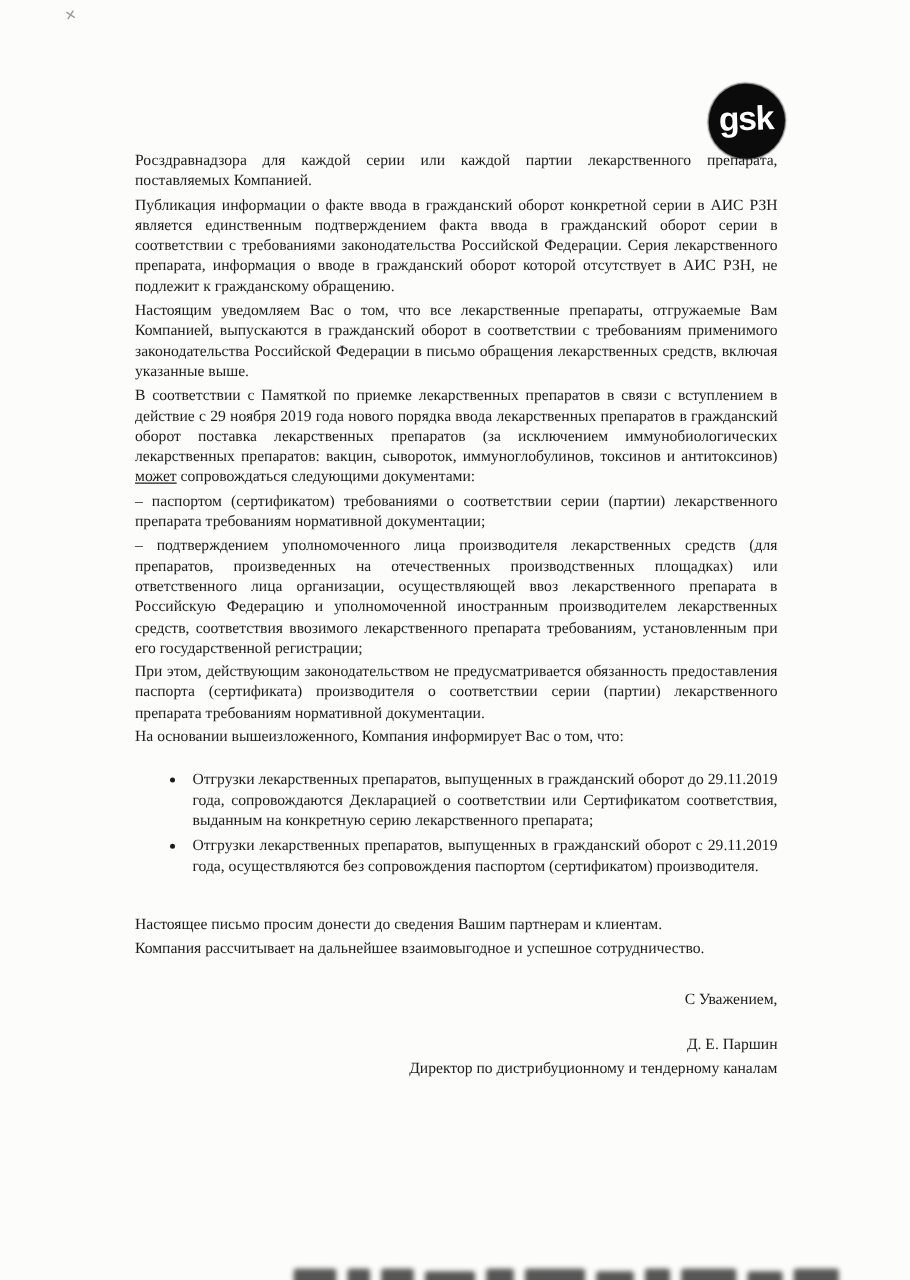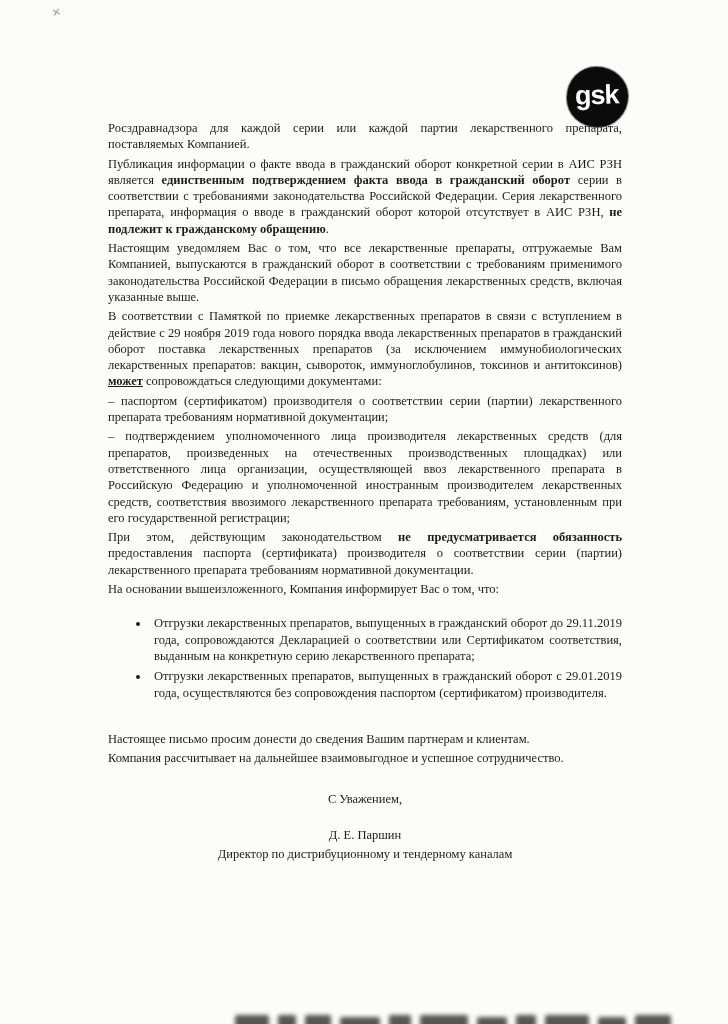--- a/index.html
+++ b/index.html
@@ -53,22 +53,22 @@
     left: 108px;
     top: 120px;
     width: 514px;
     font-size: 12.5px;
     line-height: 16.3px;
   }
   .letter-body p {
     margin: 0 0 3px 0;
     text-align: justify;
   }
-  .letter-body p.no-justify { text-align: center; }
-  .letter-body .bold { font-weight: 700; }
+  .letter-body p.no-justify { text-align: right; }
+  .letter-body .bold { font-weight: 400; }
   .letter-body .underline { text-decoration: underline; }
   .letter-body ul {
     margin: 18px 0 4px 0;
     padding-left: 42px;
     list-style: disc outside;
   }
   .letter-body li {
     margin: 0 0 4px 0;
     padding-left: 4px;
     text-align: justify;
@@ -113,27 +113,27 @@
 
   <div class="logo">
     <span class="logo-text">gsk</span>
   </div>
 
   <div class="letter-body" id="letter-body">
       <p><span>Росздравнадзора для каждой серии или каждой партии лекарственного препарата, поставляемых Компанией.</span></p>
       <p><span>Публикация информации о факте ввода в гражданский оборот конкретной серии в АИС РЗН является </span><span class="bold">единственным подтверждением факта ввода в гражданский оборот</span><span> серии в соответствии с требованиями законодательства Российской Федерации. Серия лекарственного препарата, информация о вводе в гражданский оборот которой отсутствует в АИС РЗН, </span><span class="bold">не подлежит к гражданскому обращению</span><span>.</span></p>
       <p><span>Настоящим уведомляем Вас о том, что все лекарственные препараты, отгружаемые Вам Компанией, выпускаются в гражданский оборот в соответствии с требованиям применимого законодательства Российской Федерации в письмо обращения лекарственных средств, включая указанные выше.</span></p>
       <p><span>В соответствии с Памяткой по приемке лекарственных препаратов в связи с вступлением в действие с 29 ноября 2019 года нового порядка ввода лекарственных препаратов в гражданский оборот поставка лекарственных препаратов (за исключением иммунобиологических лекарственных препаратов: вакцин, сывороток, иммуноглобулинов, токсинов и антитоксинов) </span><span class="bold underline">может</span><span> сопровождаться следующими документами:</span></p>
-      <p><span>– паспортом (сертификатом) производителя о соответствии серии (партии) лекарственного препарата требованиям нормативной документации;</span></p>
+      <p><span>– паспортом (сертификатом) требованиями о соответствии серии (партии) лекарственного препарата требованиям нормативной документации;</span></p>
       <p><span>– подтверждением уполномоченного лица производителя лекарственных средств (для препаратов, произведенных на отечественных производственных площадках) или ответственного лица организации, осуществляющей ввоз лекарственного препарата в Российскую Федерацию и уполномоченной иностранным производителем лекарственных средств, соответствия ввозимого лекарственного препарата требованиям, установленным при его государственной регистрации;</span></p>
       <p><span>При этом, действующим законодательством </span><span class="bold">не предусматривается обязанность</span><span> предоставления паспорта (сертификата) производителя о соответствии серии (партии) лекарственного препарата требованиям нормативной документации.</span></p>
       <p><span>На основании вышеизложенного, Компания информирует Вас о том, что:</span></p>
       <ul>
         <li>Отгрузки лекарственных препаратов, выпущенных в гражданский оборот до 29.11.2019 года, сопровождаются Декларацией о соответствии или Сертификатом соответствия, выданным на конкретную серию лекарственного препарата;</li>
-        <li>Отгрузки лекарственных препаратов, выпущенных в гражданский оборот с 29.01.2019 года, осуществляются без сопровождения паспортом (сертификатом) производителя.</li>
+        <li>Отгрузки лекарственных препаратов, выпущенных в гражданский оборот с 29.11.2019 года, осуществляются без сопровождения паспортом (сертификатом) производителя.</li>
       </ul>
       <div class="spacer" style="height: 26px;"></div>
       <p><span>Настоящее письмо просим донести до сведения Вашим партнерам и клиентам.</span></p>
       <p><span>Компания рассчитывает на дальнейшее взаимовыгодное и успешное сотрудничество.</span></p>
       <div class="spacer" style="height: 22px;"></div>
       <p class="no-justify"><span>С Уважением,</span></p>
       <div class="spacer" style="height: 16px;"></div>
       <p class="no-justify"><span>Д. Е. Паршин</span></p>
       <p class="no-justify"><span>Директор по дистрибуционному и тендерному каналам</span></p>
     </div>

